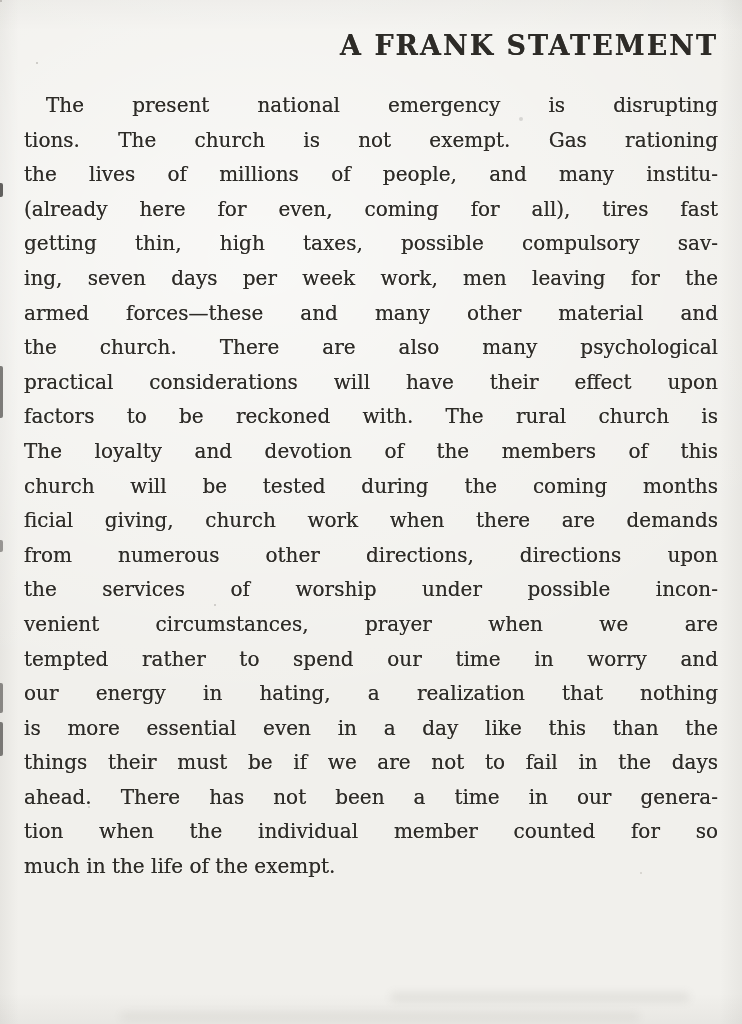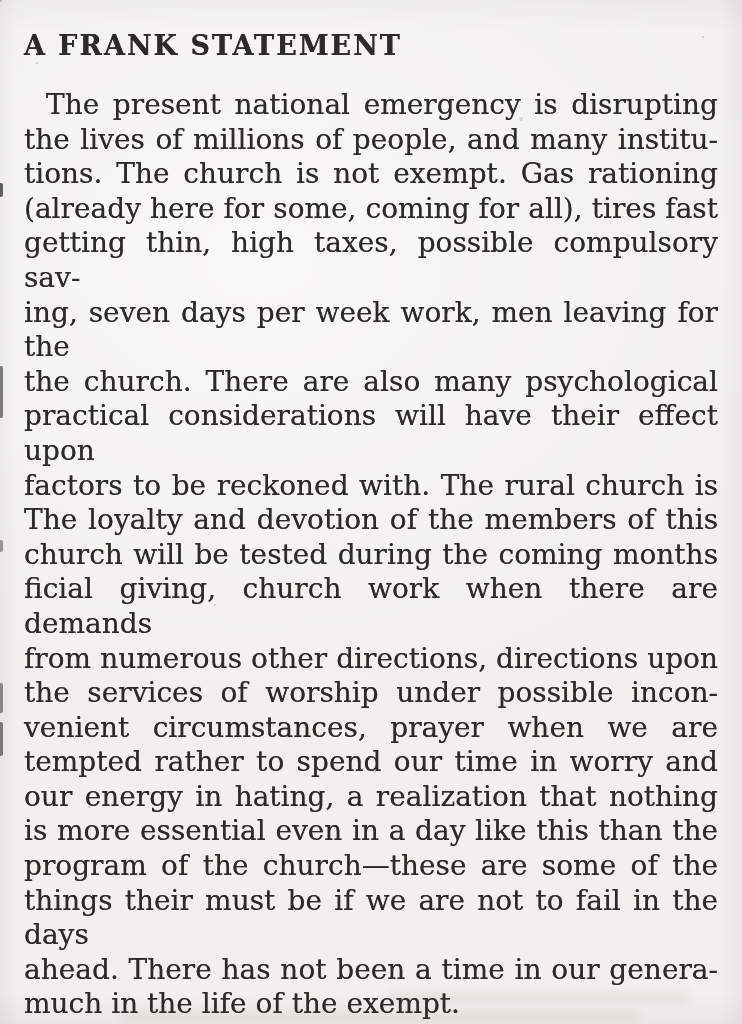--- a/index.html
+++ b/index.html
@@ -22,31 +22,31 @@
       var(--paper);
   }
   .page {
     position: relative;
     width: 742px; height: 1024px;
     padding: 26px 24px 0 24px;
   }
   .title {
     font-size: 27px;
     font-weight: bold;
-    text-align: left;
+    text-align: right;
     letter-spacing: 2px;
     line-height: 40px;
     color: var(--ink);
     text-shadow: 0 0 0.6px rgba(45,43,39,0.75);
   }
   .paragraph {
     margin-top: 22px;
   }
   .line {
-    font-size: 28px;
+    font-size: 20px;
     line-height: 34.6px;
     text-align: justify;
     text-align-last: justify;
     text-shadow: 0 0 0.6px rgba(45,43,39,0.7);
   }
   .line.first { text-indent: 22px; }
   .line.last  { text-align-last: left; }
 
   
   .edge-artifacts i {
@@ -87,40 +87,41 @@
   }
 </style>
 </head>
 <body>
 
 <div class="page">
   <h1 class="title">A FRANK STATEMENT</h1>
 
   <div class="paragraph">
       <div class="line first">The present national emergency is disrupting</div>
+      <div class="line">tions. The church is not exempt. Gas rationing</div>
       <div class="line">the lives of millions of people, and many institu-</div>
-      <div class="line">tions. The church is not exempt. Gas rationing</div>
-      <div class="line">(already here for some, coming for all), tires fast</div>
+      <div class="line">(already here for even, coming for all), tires fast</div>
       <div class="line">getting thin, high taxes, possible compulsory sav-</div>
       <div class="line">ing, seven days per week work, men leaving for the</div>
+      <div class="line">armed forces—these and many other material and</div>
       <div class="line">the church. There are also many psychological</div>
       <div class="line">practical considerations will have their effect upon</div>
       <div class="line">factors to be reckoned with. The rural church is</div>
       <div class="line">The loyalty and devotion of the members of this</div>
       <div class="line">church will be tested during the coming months</div>
       <div class="line">ficial giving, church work when there are demands</div>
       <div class="line">from numerous other directions, directions upon</div>
       <div class="line">the services of worship under possible incon-</div>
       <div class="line">venient circumstances, prayer when we are</div>
       <div class="line">tempted rather to spend our time in worry and</div>
       <div class="line">our energy in hating, a realization that nothing</div>
       <div class="line">is more essential even in a day like this than the</div>
-      <div class="line">program of the church—these are some of the</div>
       <div class="line">things their must be if we are not to fail in the days</div>
       <div class="line">ahead. There has not been a time in our genera-</div>
+      <div class="line">tion when the individual member counted for so</div>
       <div class="line last">much in the life of the exempt.</div>
     </div>
 
   <span class="edge-artifacts">
     <i></i><i></i><i></i><i></i><i></i>
   </span>
 
   <span class="smudge-a"></span>
   <span class="smudge-b"></span>
   <span class="specks"></span>

